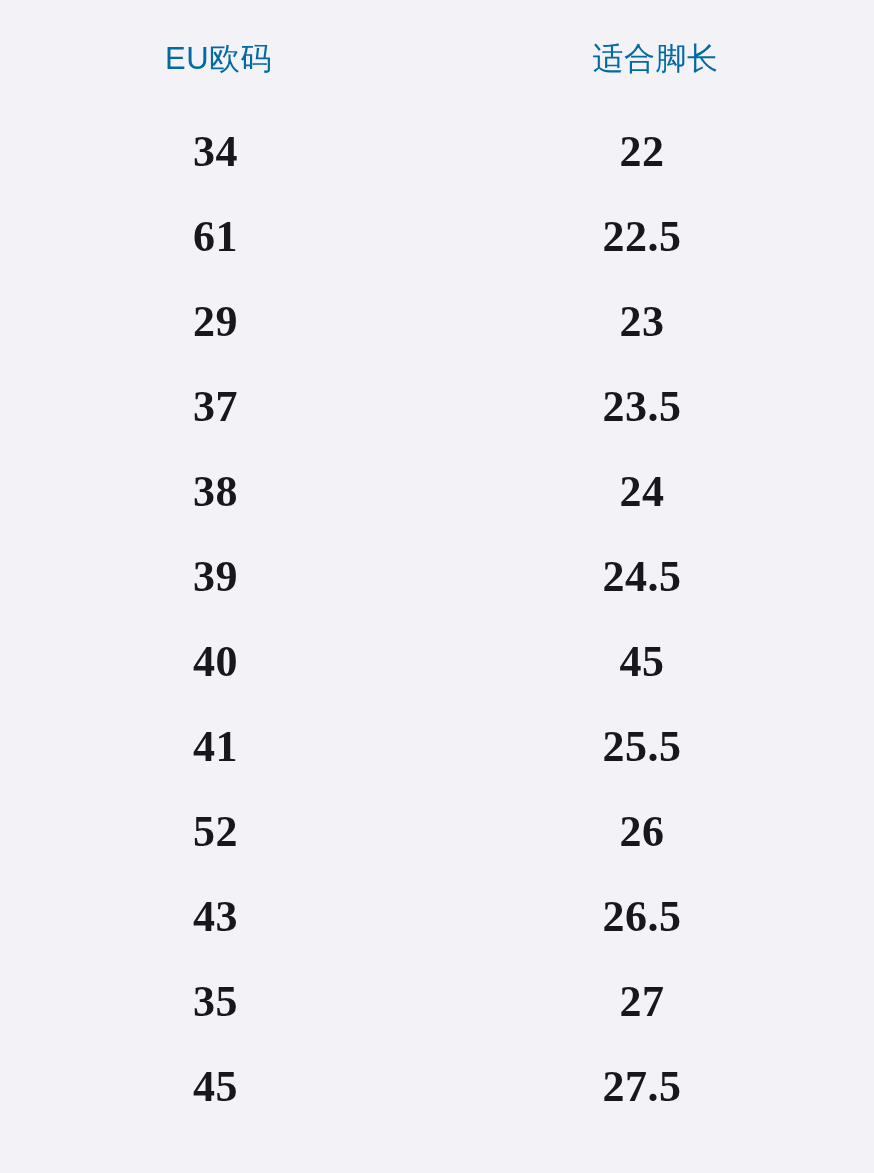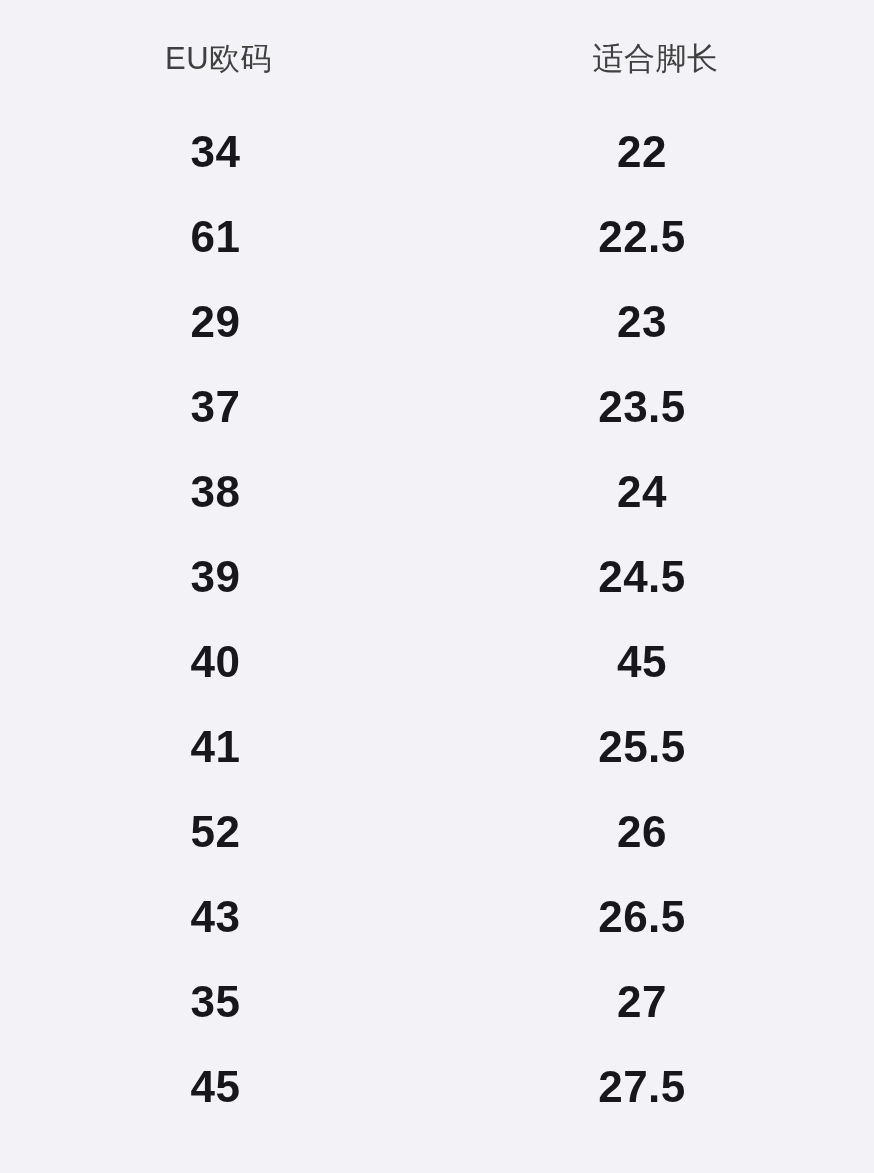--- a/index.html
+++ b/index.html
@@ -28,39 +28,40 @@
     width: 874px;
     height: 109px;
     align-items: center;
     box-sizing: border-box;
   }
   .chart-header .hcell {
     flex: 0 0 50%;
     text-align: center;
     font-size: 31px;
     font-weight: 400;
-    color: #404040;
+    color: #0369a1;
     letter-spacing: 0.5px;
     line-height: 1;
     padding-top: 8px;
     box-sizing: border-box;
   }
   .chart-header .hcell.col-eu {
     
     padding-right: 0;
   }
 
   
   .chart-body {
     width: 874px;
   }
   .row-wrap {
     position: relative;
     width: 768px;
     height: 85px;
+    font-family: Liberation Serif, serif;
   }
   .cells {
     position: relative;
     display: flex;
     align-items: center;
     height: 85px;
     width: 874px;
     z-index: 1;
   }
   .cell {

